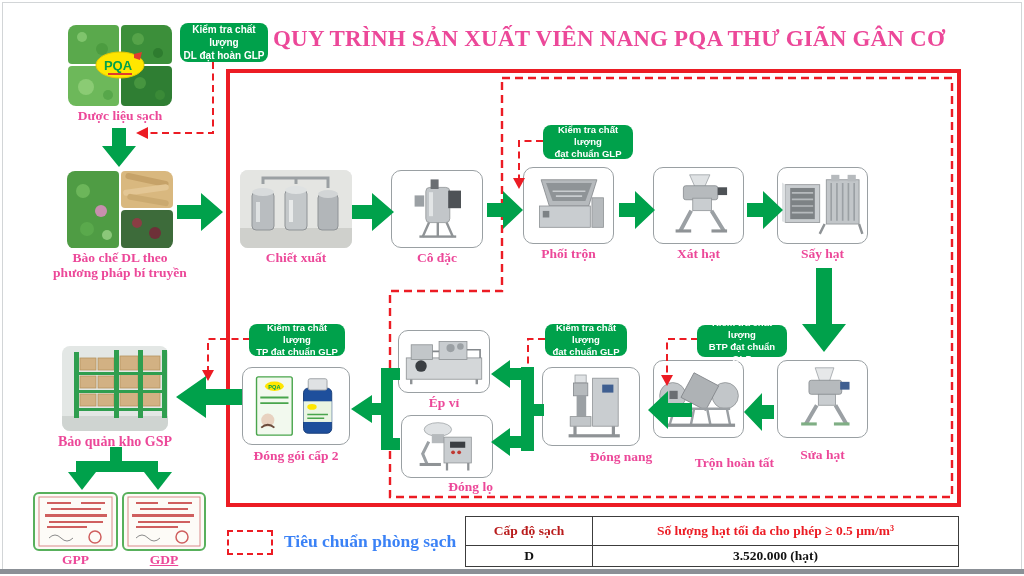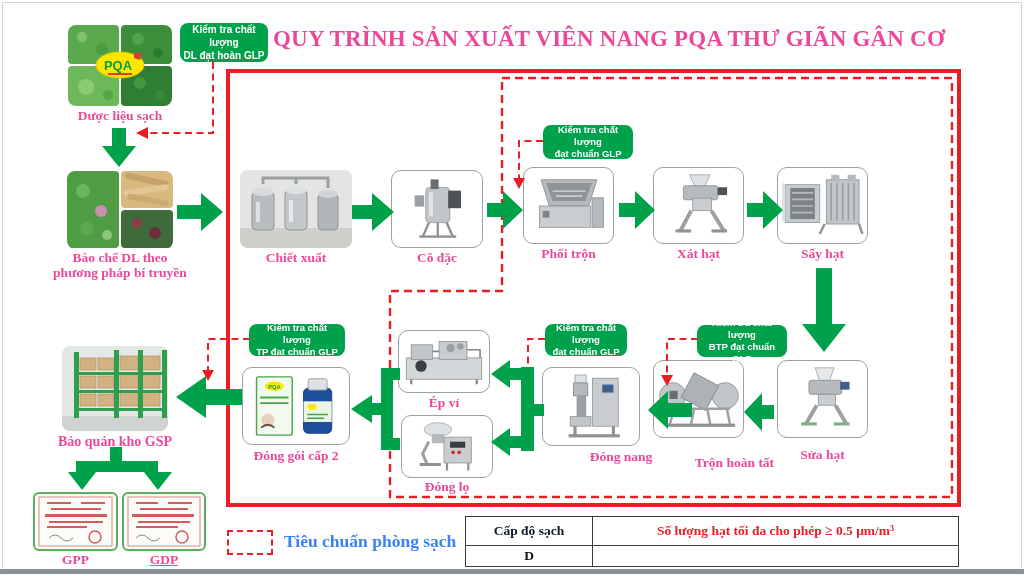--- a/index.html
+++ b/index.html
@@ -28,21 +28,21 @@
          display:flex;flex-direction:column;align-items:center;justify-content:center;
          font-size:9.5px;line-height:12px;text-align:center;padding:2px 3px;box-sizing:border-box;}
 
   .legend-swatch{position:absolute;left:227px;top:530px;width:46px;height:25px;
                  border:2.5px dashed #EC1C24;box-sizing:border-box;z-index:4;background:#fff;}
   .legend-label{position:absolute;left:284px;top:531px;font-size:17.5px;font-weight:bold;color:#3b82f6;z-index:4;}
 
   .ctable{position:absolute;left:465px;top:516px;width:494px;height:51px;border:1.6px solid #3c3c3c;
           box-sizing:border-box;display:grid;grid-template-columns:127px 1fr;grid-template-rows:29px 1fr;z-index:4;background:#fff;}
   .ctable>div{display:flex;align-items:center;justify-content:center;font-weight:bold;font-size:13.5px;box-sizing:border-box;}
-  .ct-c1h{border-right:1.6px solid #3c3c3c;border-bottom:1.6px solid #3c3c3c;color:#0f172a;}
+  .ct-c1h{border-right:1.6px solid #3c3c3c;border-bottom:1.6px solid #3c3c3c;color:#b91c1c;}
   .ct-c2h{border-bottom:1.6px solid #3c3c3c;color:#EC1C24;}
   .ct-c1v{border-right:1.6px solid #3c3c3c;color:#111;}
   .ct-c2v{color:#111;}
 
   .logo{position:absolute;z-index:4;}
 </style>
 </head>
 <body>
 
 <div id="canvas">
@@ -231,21 +231,21 @@
       <rect x="30" y="18" width="16" height="12" fill="#b6babd"></rect>
       <rect x="46" y="22" width="36" height="34" fill="#c9cdd0" stroke="#8f9396"></rect>
       <rect x="54" y="28" width="20" height="8" fill="#3a3e42"></rect>
       <circle cx="58" cy="42" r="2.5" fill="#c03a32"></circle>
         <circle cx="66" cy="42" r="2.5" fill="#c03a32"></circle>
       <path d="M26 28 L18 44 L24 58" stroke="#9ba0a4" stroke-width="4" fill="none"></path>
       <path d="M50 56 V66 M78 56 V66" stroke="#8f9396" stroke-width="3"></path>
       <rect x="14" y="56" width="28" height="4" fill="#8f9396"></rect>
     </svg>
   </div>
-  <div class="lbl" style="left:401px;top:480px;width:92px;">Đóng lọ</div>
+  <div class="lbl" style="left:401px;top:480px;width:92px;text-align:right;">Đóng lọ</div>
 
   <div class="mbox" style="left:242px;top:367px;width:108px;height:78px;">
     <svg width="94" height="66" viewBox="0 0 100 70">
       <rect x="8" y="4" width="38" height="62" rx="2" fill="#f2f9ee" stroke="#49a54c" stroke-width="1.5"></rect>
       <ellipse cx="27" cy="14" rx="10" ry="5" fill="#FFE600"></ellipse>
       <text x="27" y="17" text-anchor="middle" font-size="6" font-weight="bold" fill="#00A14B" font-family="Liberation Sans, DejaVu Sans, sans-serif">PQA</text>
       <path d="M12 26 H42 M12 32 H42" stroke="#49a54c" stroke-width="2"></path>
       <circle cx="20" cy="50" r="7" fill="#e8d2c0"></circle>
         <path d="M13 58 Q20 52 27 58" stroke="#6a4a3a" stroke-width="2" fill="none"></path>
       <rect x="58" y="16" width="30" height="48" rx="5" fill="#1e4f9c" stroke="#163c77"></rect>
@@ -396,16 +396,17 @@
     <span>TP đạt chuẩn GLP</span>
   </div>
 
   <div class="legend-swatch"></div>
   <div class="legend-label">Tiêu chuẩn phòng sạch</div>
 
   <div class="ctable">
     <div class="ct-c1h">Cấp độ sạch</div>
     <div class="ct-c2h">Số lượng hạt tối đa cho phép ≥ 0.5 μm/m³</div>
     <div class="ct-c1v">D</div>
+    <div class="ct-c2v">3.520.000 (hạt)</div>
   </div>
 
   <div class="bottombar"></div>
 </div>
 
 </body></html>

